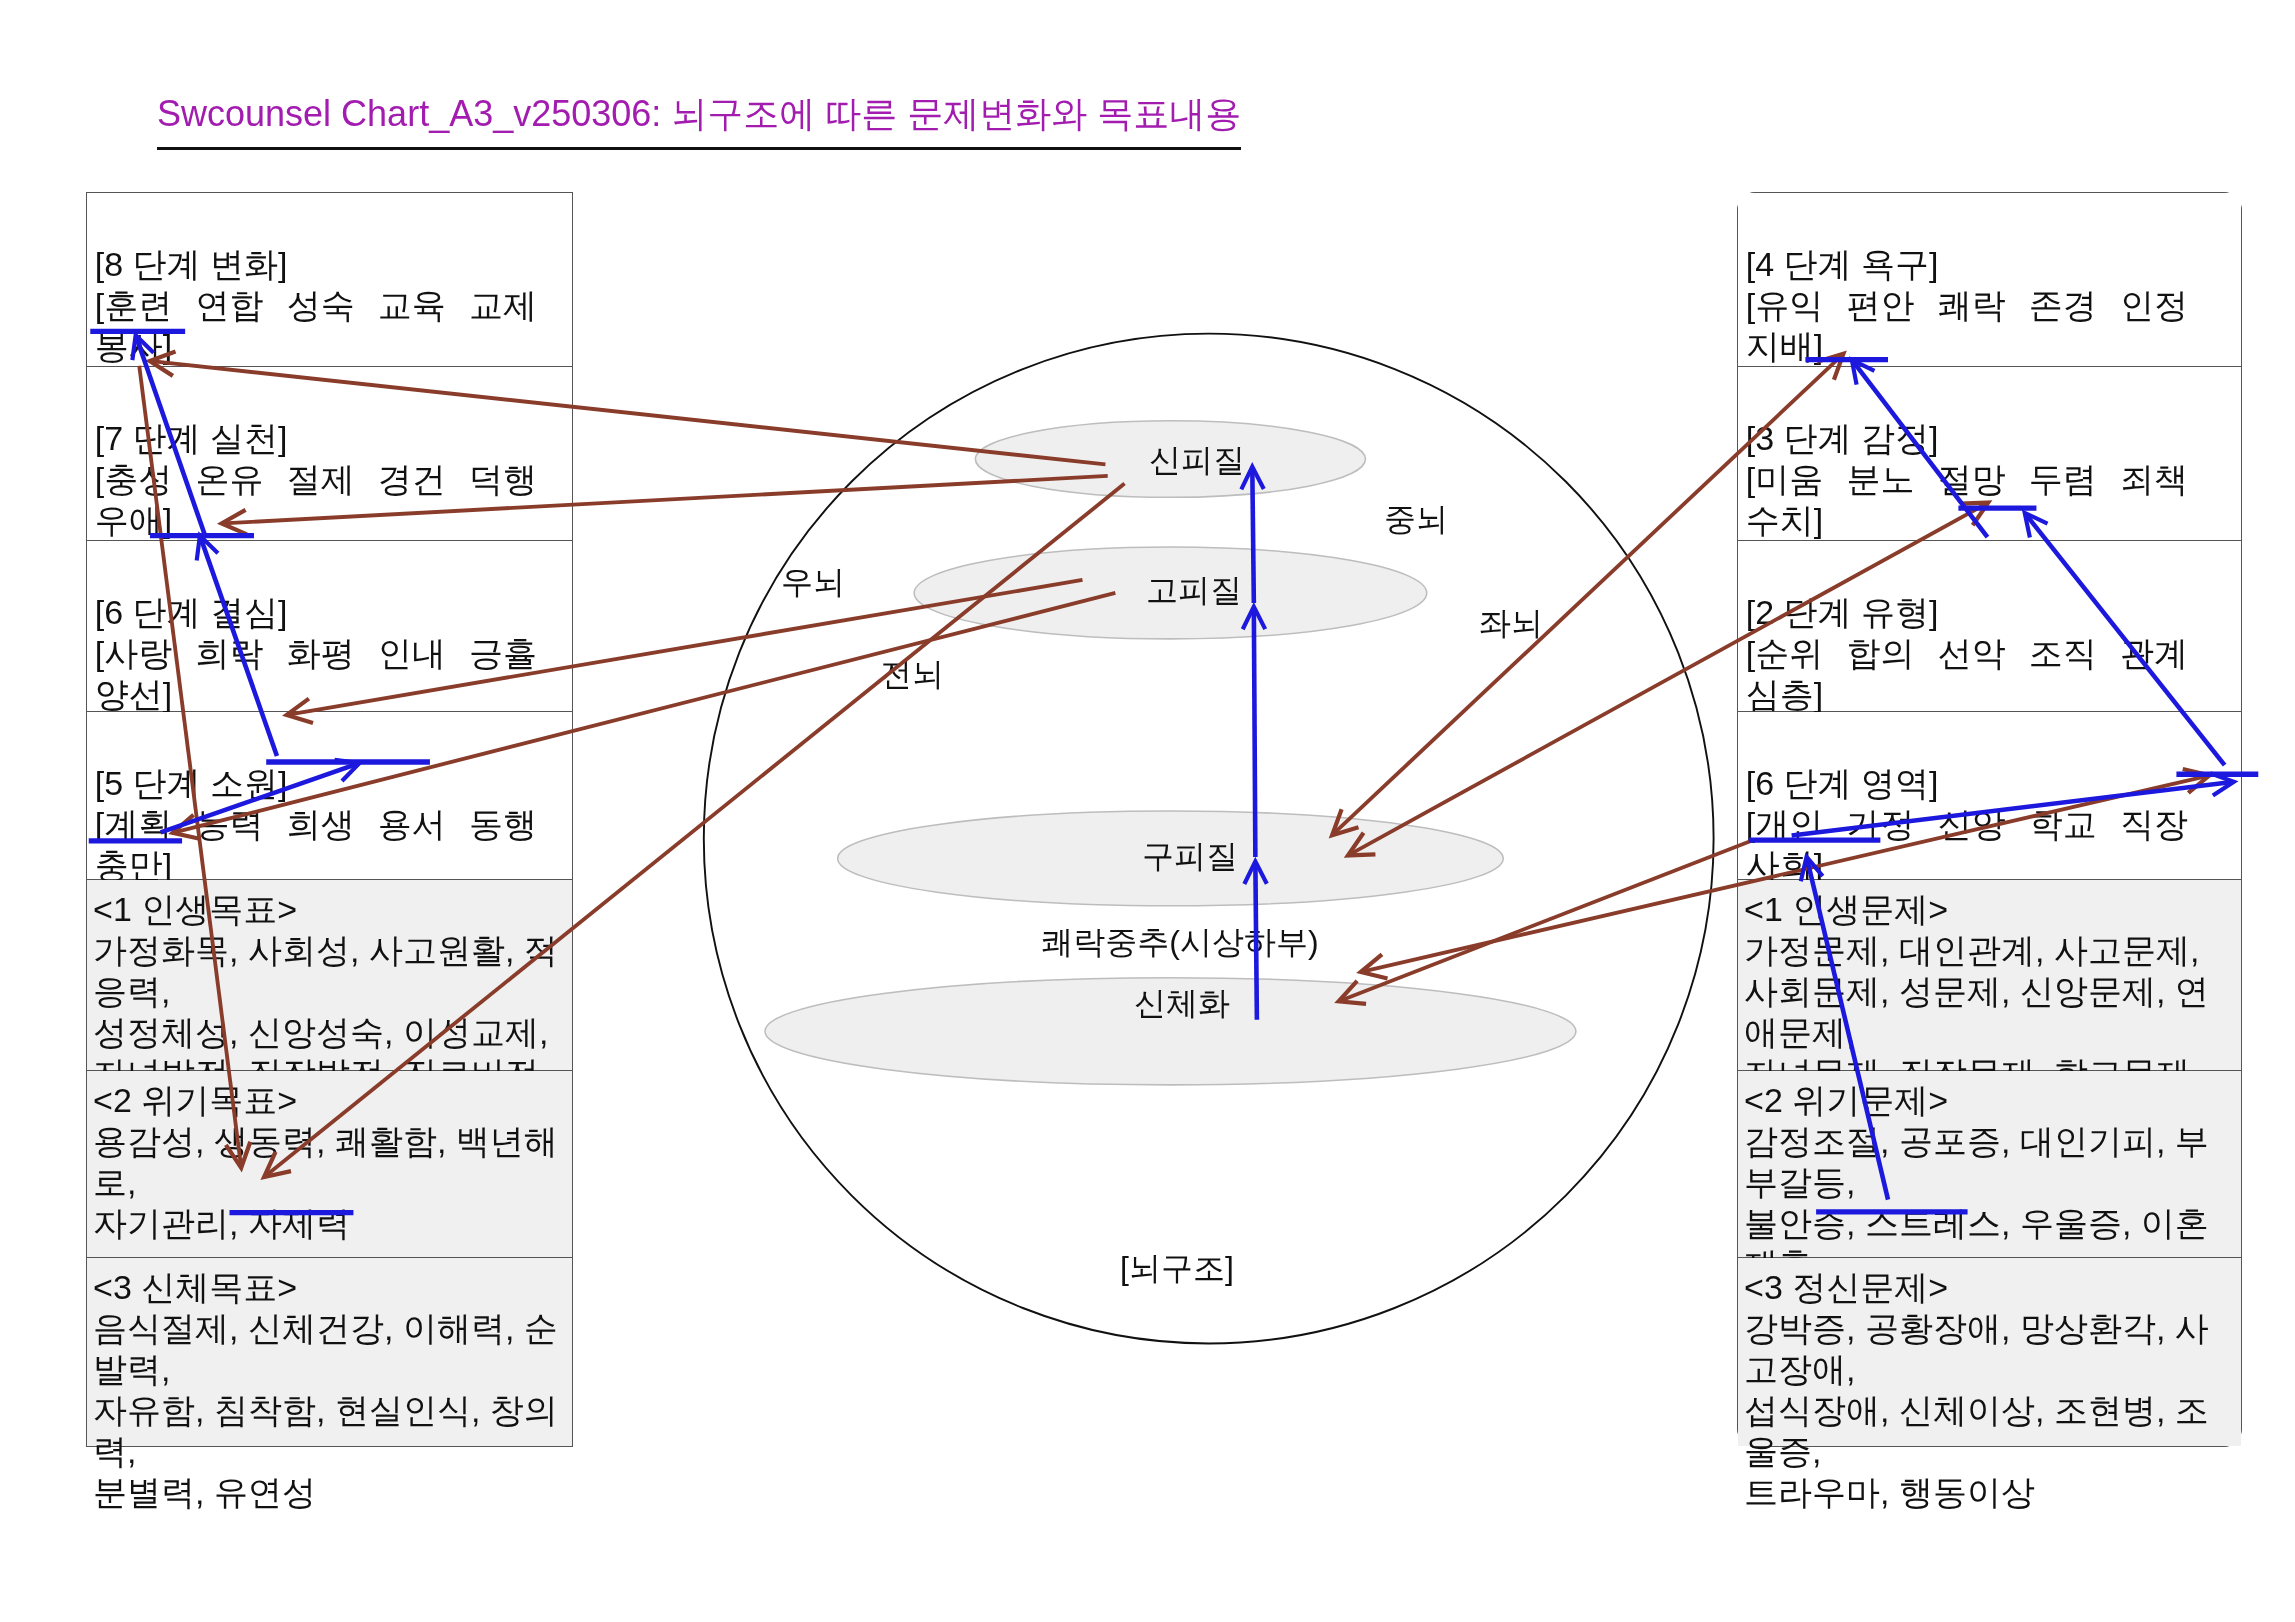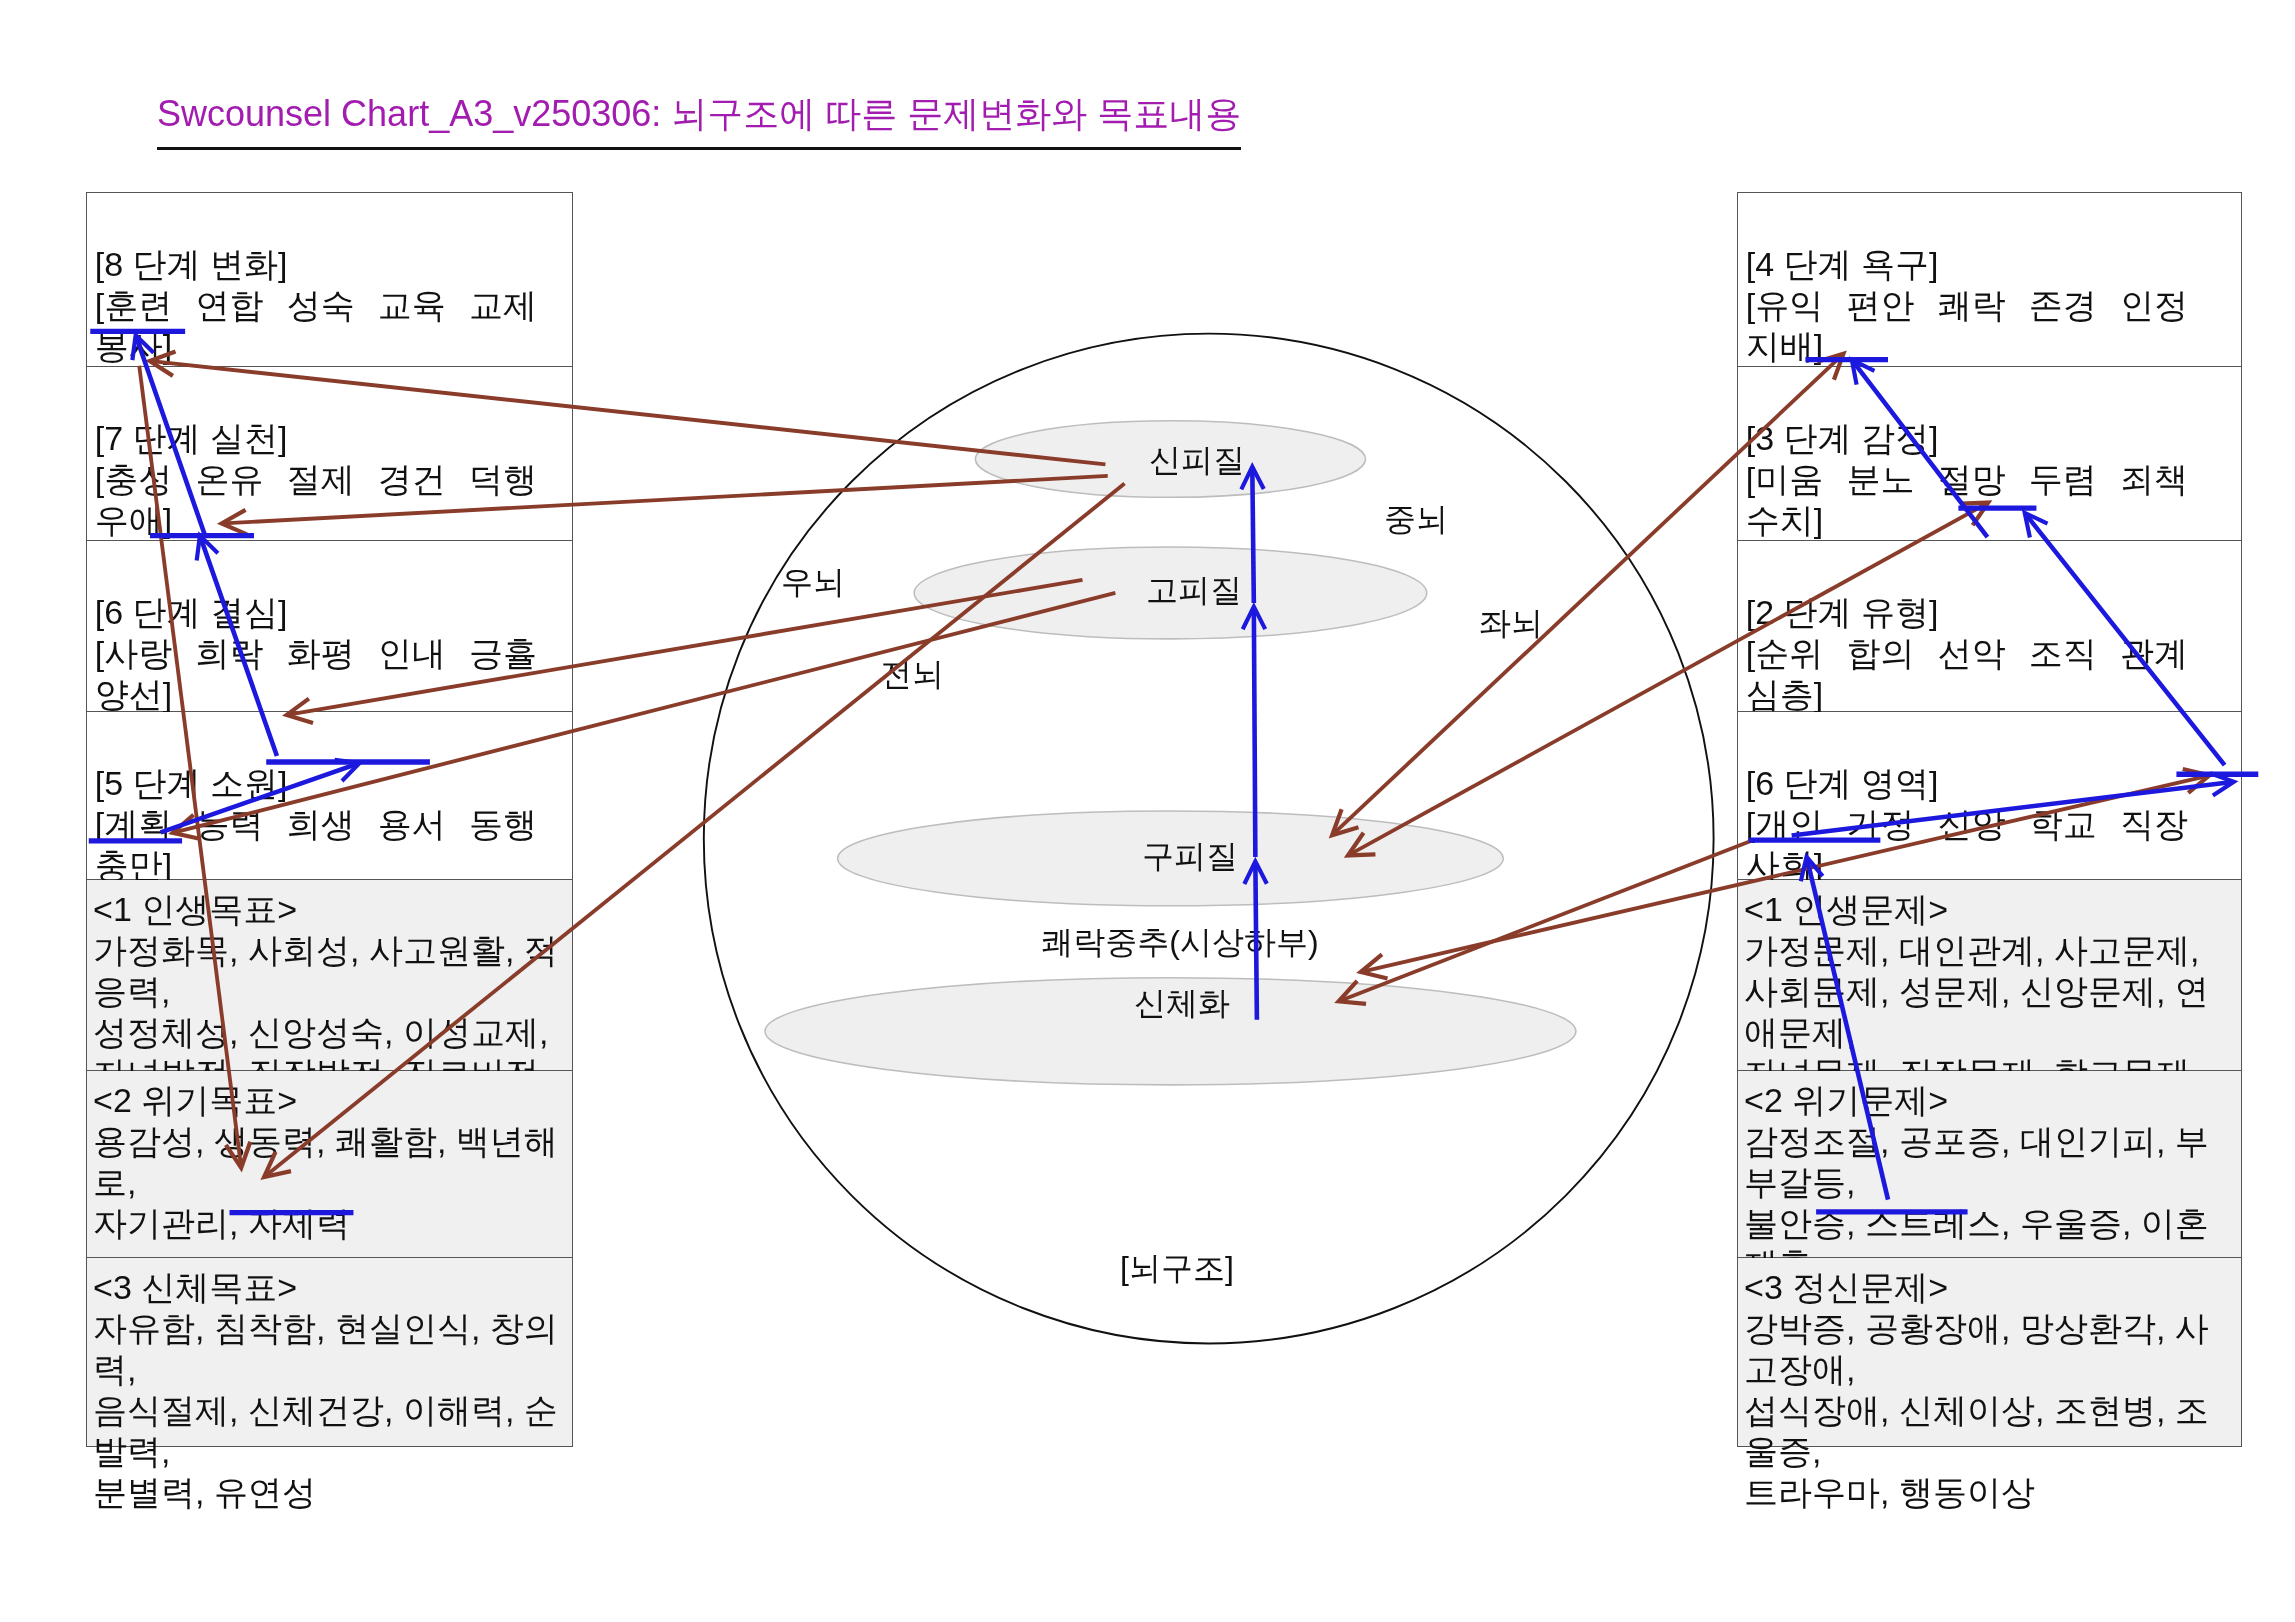--- a/index.html
+++ b/index.html
@@ -11,21 +11,21 @@
   .page-title{
     position:absolute;left:157px;top:90px;
     font-size:36px;font-weight:500;color:#a21caf;
     border-bottom:3.1px solid #111;padding-bottom:7.7px;letter-spacing:0px;
   }
   .col{
     position:absolute;top:192px;
     border:1.5px solid #555;box-sizing:border-box;background:#404040;
   }
   .col-left{left:86px;width:487px;}
-  .col-right{left:1737px;width:505px;}
+  .col-right{left:1737px;width:505px;border-radius:18px;}
   .cell{
     box-sizing:border-box;border-bottom:1.5px solid #555;
     font-size:34px;line-height:41px;overflow:visible;position:relative;
   }
   .cell:last-child{border-bottom:none;}
   .stage-cell{padding:51px 0 0 7.7px;background:#fff;}
   .stage-cell .l2{word-spacing:13.8px;}
   .gray-cell{padding:9.2px 0 0 6.1px;background:#f0f0f0;}
   .h228{height:174px}.h223{height:171px}.h220{height:168px}
   .h250{height:191px}.h244{height:187px}.h246{height:188px}
@@ -73,22 +73,22 @@
     <div>성정체성, 신앙성숙, 이성교제,</div>
     <div>자녀발전, 직장발전, 진로비전</div>
   </div>
   <div class="cell gray-cell h244">
     <div>&lt;2 위기목표&gt;</div>
     <div>용감성, 생동력, 쾌활함, 백년해로,</div>
     <div>자기관리, 자제력</div>
   </div>
   <div class="cell gray-cell h246">
     <div>&lt;3 신체목표&gt;</div>
+    <div>음식절제, 신체건강, 이해력, 순발력,</div>
     <div>자유함, 침착함, 현실인식, 창의력,</div>
-    <div>음식절제, 신체건강, 이해력, 순발력,</div>
     <div>분별력, 유연성</div>
   </div>
 </div>
 
 <div class="col col-right colwrap">
   <div class="cell stage-cell h228">
     <div>[4 단계 욕구]</div>
     <div class="l2">[유익 편안 쾌락 존경 인정 지배]</div>
   </div>
   <div class="cell stage-cell h228">

